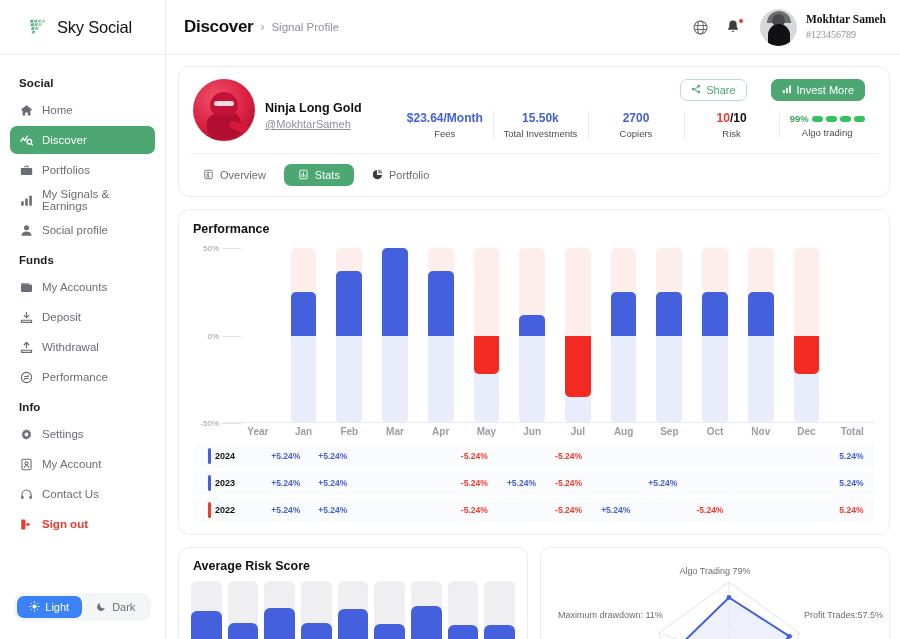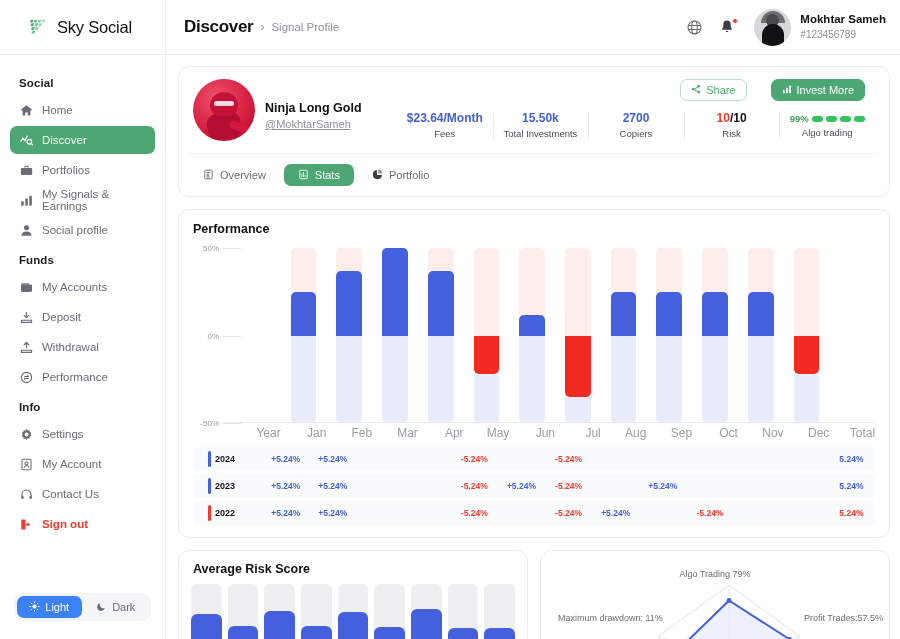--- a/index.html
+++ b/index.html
@@ -66,21 +66,21 @@
   .crumb-main { font-size: 17px; font-weight: 700; color: #101113; letter-spacing: -0.3px; }
   .crumb-sep { color: #9a9da4; font-size: 12px; margin: 0 7px; }
   .crumb-sub { font-size: 11.5px; color: #8e9199; }
   .topbar-right { margin-left: auto; display: flex; align-items: center; gap: 16px; }
   .tb-icon { width: 17px; height: 17px; color: #6a6d75; position: relative; cursor: pointer; }
   .dot-badge {
     position: absolute; top: -1px; right: -2px;
     width: 6px; height: 6px; border-radius: 50%; background: #ef3a2f;
     border: 1px solid #fff;
   }
-  .user-box { display: flex; align-items: center; gap: 9px; margin-left: 2px; cursor: pointer; }
+  .user-box { display: flex; align-items: center; gap: 9px; margin-left: 2px; cursor: pointer; font-family: Liberation Serif, serif; }
   .avatar-hdr {
     width: 37px; height: 37px; border-radius: 50%;
     background: #d7d8da; overflow: hidden; position: relative; flex-shrink: 0;
   }
   .avatar-hdr .head { position:absolute; left:50%; top:5px; width:13px; height:13px; margin-left:-6.5px; border-radius:50%; background:#4a4a4c;}
   .avatar-hdr .body { position:absolute; left:50%; top:15px; width:22px; height:24px; margin-left:-11px; border-radius:11px 11px 0 0; background:#111113;}
   .avatar-hdr .hair { position:absolute; left:50%; top:2px; width:24px; height:12px; margin-left:-12px; border-radius:12px 12px 0 0; background:#6d6e70;}
   .user-name { font-size: 11.5px; font-weight: 700; color: #101113; line-height: 1.35; }
   .user-id { font-size: 10px; color: #8e9199; line-height: 1.35; }
 
@@ -150,21 +150,21 @@
   .ytick { position: absolute; left: 30px; width: 18px; height: 1px; background: #e3e4e8; }
   .plot { position: absolute; left: 42px; right: 0; top: 0; bottom: 0; }
   .bar-slot { position: absolute; top: 0; bottom: 0; }
   .bg-up { position: absolute; left: 0; right: 0; background: #fdeeec; border-radius: 5px 5px 0 0; }
   .bg-dn { position: absolute; left: 0; right: 0; background: #e8ecfb; border-radius: 0 0 5px 5px; }
   .val-up { position: absolute; left: 0; right: 0; background: #4460dd; border-radius: 5px 5px 0 0; }
   .val-dn { position: absolute; left: 0; right: 0; background: #f22a22; border-radius: 0 0 5px 5px; }
   .axis-line { position: absolute; left: 30px; right: 0; height: 1px; background: #e9eaee; }
 
   .xrow { display: flex; margin: 0 14px; padding-left: 42px; }
-  .xcell { flex: 1; text-align: right; font-size: 12px; color: #9a9da4; padding: 3px 0 7px 0; }
+  .xcell { flex: 1; text-align: center; font-size: 10px; color: #9a9da4; padding: 3px 0 7px 0; font-weight: bold; }
 
   .trow {
     display: flex; align-items: center; margin: 0 14px 3px 14px;
     height: 24px; background: #fafbfc; border-radius: 4px; padding-left: 15px;
     position: relative;
   }
   .trow .accent { position: absolute; left: 15px; top: 4px; bottom: 4px; width: 2.5px; border-radius: 2px; }
   .tcell { flex: 1; text-align: center; font-size: 8.5px; font-weight: 700; }
   .tcell.yr { color: #101113; font-size: 9px; text-align: left; padding-left: 7px; }
   .c-blue { color: #4360d8; }

